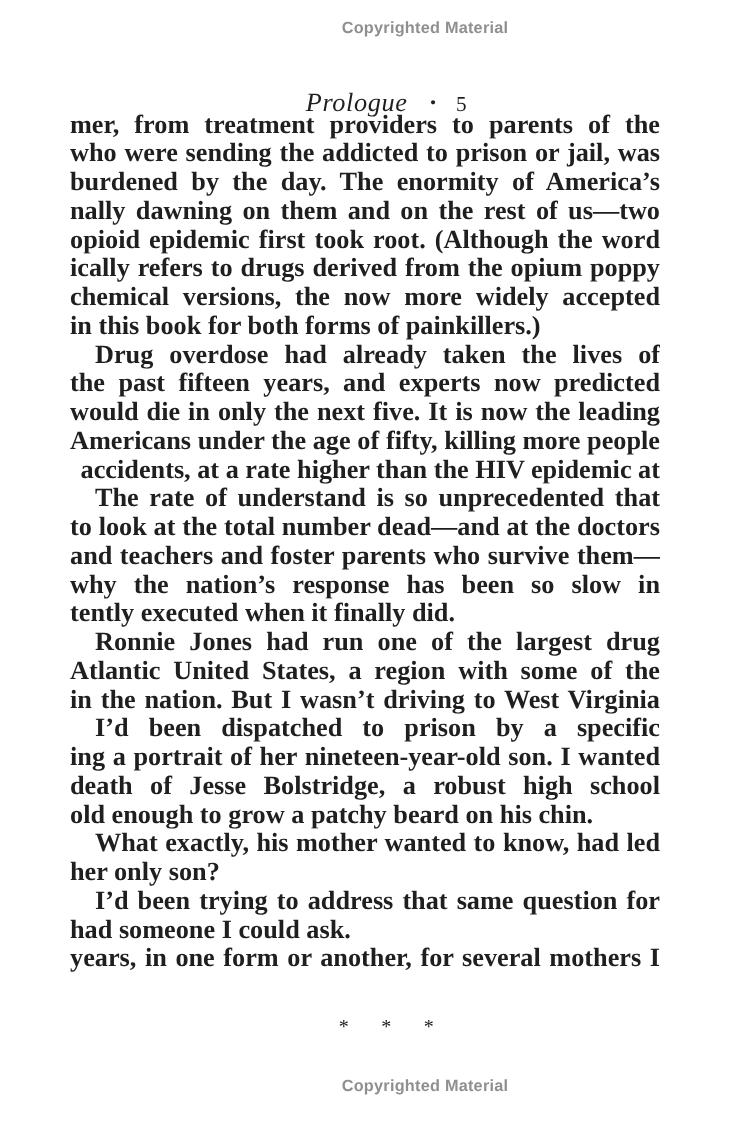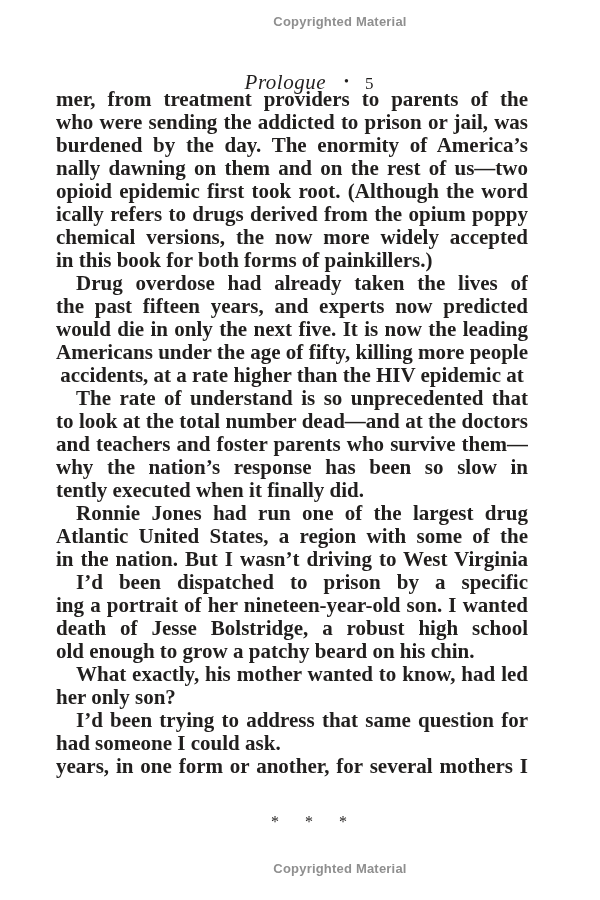--- a/index.html
+++ b/index.html
@@ -63,21 +63,21 @@
   }
   .paragraph { margin: 0; }
   .line {
     height: 23px;
     line-height: 23px;
     overflow: hidden;
     text-align: justify;
     text-align-last: justify;
   }
   .line.last {
-    text-align: center;
+    text-align: right;
     text-align-last: left;
   }
   .line.indent { text-indent: 20px; }
 
   .section-break {
     position: absolute;
     top: 813px;
     left: 73px;
     width: 472px;
     text-align: center;

